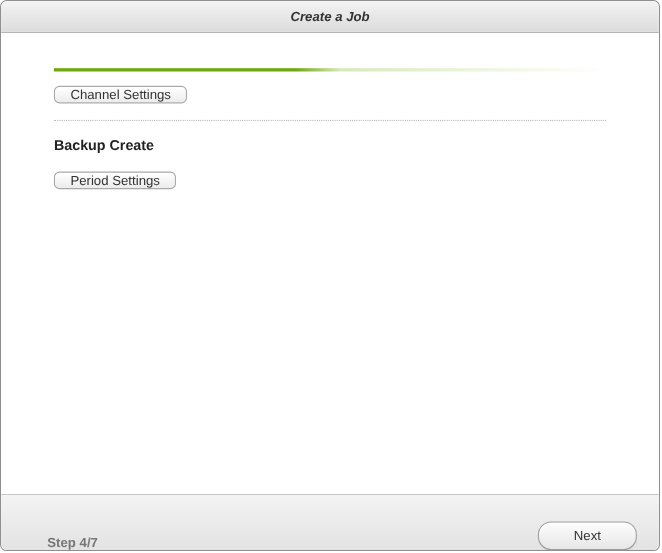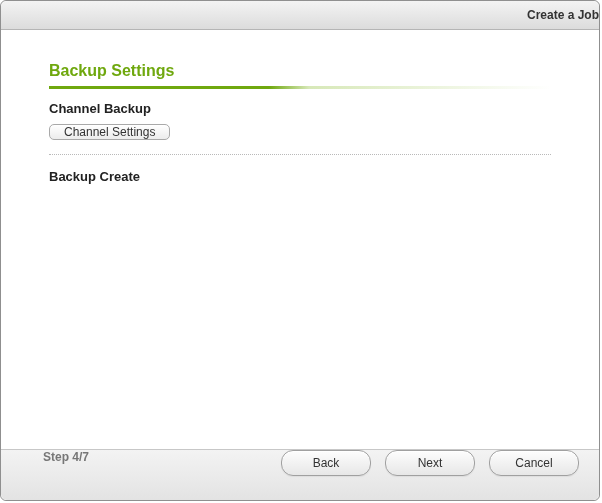--- a/index.html
+++ b/index.html
@@ -17,27 +17,28 @@
     border-radius: 6px;
     background: #ffffff;
     box-sizing: border-box;
     display: flex;
     flex-direction: column;
     overflow: hidden;
   }
   .titlebar {
     height: 28px;
     line-height: 28px;
-    text-align: right;
+    text-align: center;
     background: linear-gradient(#f3f3f3, #dcdcdc);
     border-bottom: 1px solid #b5b5b5;
     border-radius: 6px 6px 0 0;
     font-size: 12px;
     font-weight: bold;
     color: #333;
+    font-style: italic;
   }
   .body {
     flex: 1 1 auto;
     padding: 6px;
     background: #fff;
   }
   .content {
     padding: 26px 42px 0 42px;
   }
   .section-title {
@@ -77,21 +78,21 @@
   .dotted-sep {
     border: none;
     border-top: 1px dotted #b9b9b9;
     margin: 14px 0 14px 0;
   }
   .footer {
     height: 50px;
     border-top: 1px solid #c7c7c7;
     background: linear-gradient(#f3f3f3, #e3e3e3);
     display: flex;
-    align-items: flex-start;
+    align-items: flex-end;
     padding: 0 20px 0 42px;
     border-radius: 0 0 6px 6px;
   }
   .step-label {
     font-size: 12px;
     font-weight: bold;
     color: #777;
     flex: 0 0 auto;
   }
   .footer-spacer {
@@ -114,35 +115,32 @@
 </head>
 <body>
 
 <div class="window">
 
   <div class="titlebar">Create a Job</div>
 
   <div class="body">
     <div class="content">
 
-      <div class="section-title">Backup Settings</div>
       <div class="green-rule"></div>
 
-      <div class="sub-title">Channel Backup</div>
       <button class="std-btn">Channel Settings</button>
 
       <hr class="dotted-sep">
 
       <div class="sub-title">Backup Create</div>
       <div style="height:10px;"></div>
+      <button class="std-btn">Period Settings</button>
 
     </div>
   </div>
 
   <div class="footer">
     <div class="step-label">Step 4/7</div>
     <div class="footer-spacer"></div>
-    <button class="nav-btn">Back</button>
     <button class="nav-btn">Next</button>
-    <button class="nav-btn">Cancel</button>
   </div>
 
 </div>
 
 </body></html>

